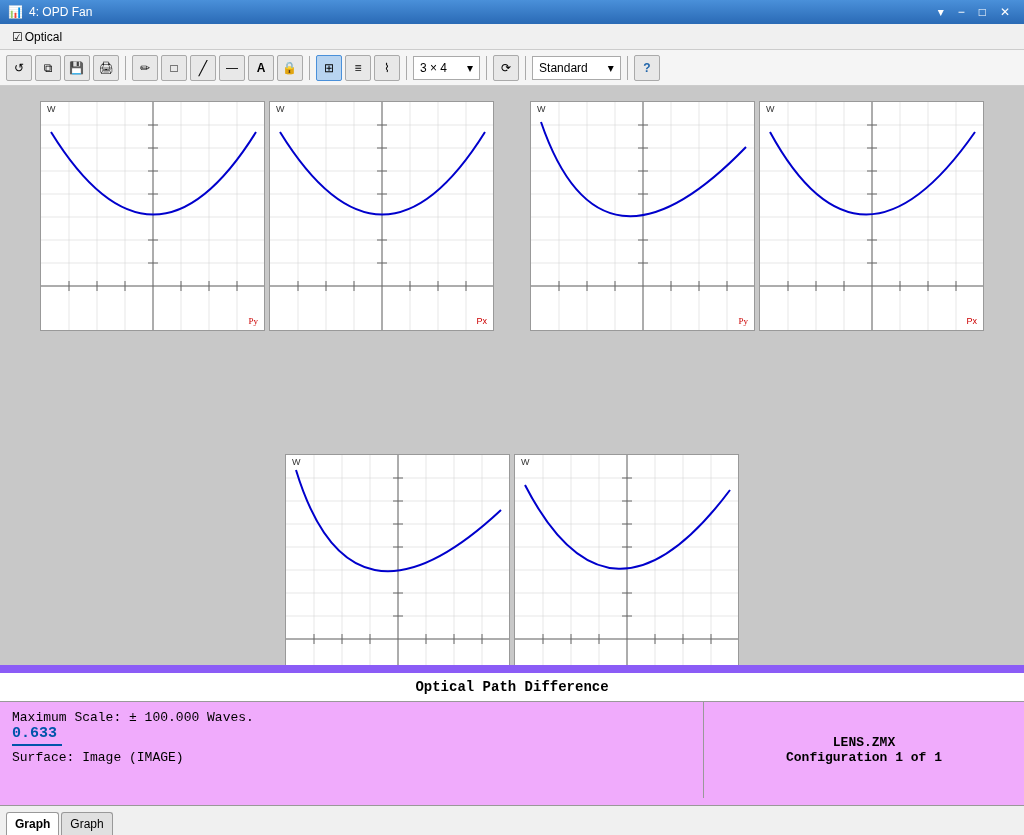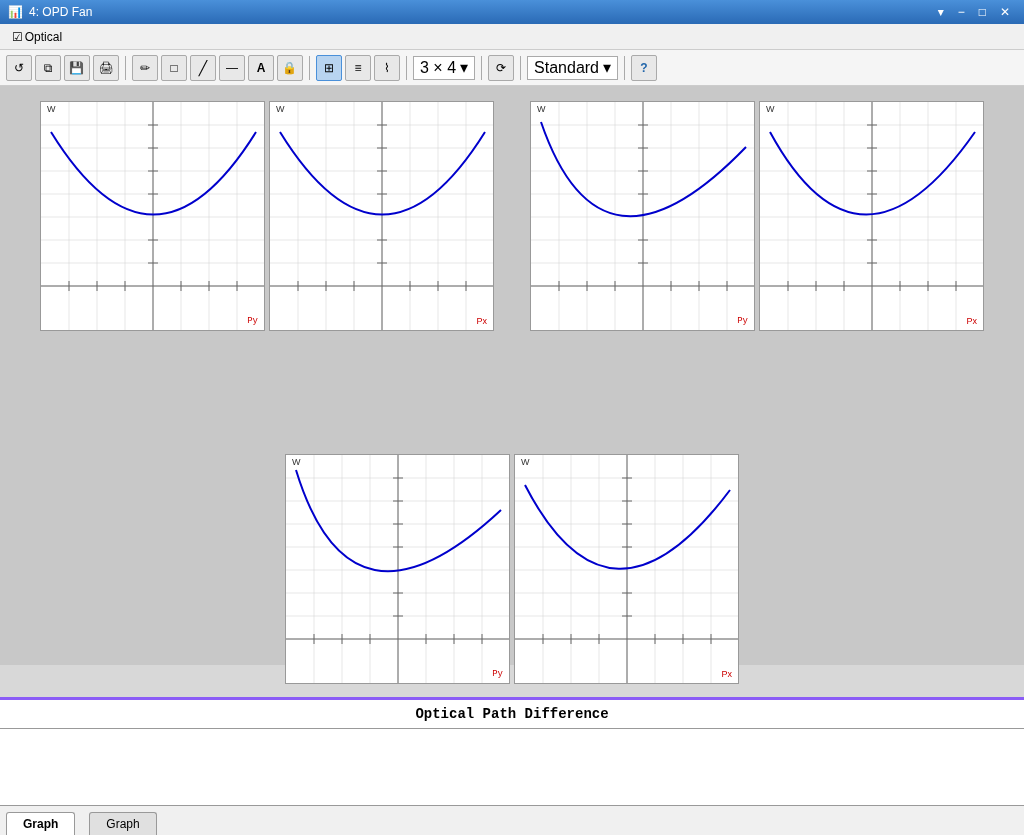--- a/index.html
+++ b/index.html
@@ -59,25 +59,25 @@
       font-size: 12px;
       border-radius: 2px;
     }
     .toolbar-btn.active { background: #b8d4f0; border-color: #4a90d9; }
     .toolbar-separator { width: 1px; height: 24px; background: #aaa; margin: 0 3px; }
     .toolbar-dropdown {
       height: 24px;
       background: #fff;
       border: 1px solid #aaa;
       padding: 0 6px;
-      font-size: 16px;
+      font-size: 12px;
       cursor: pointer;
       display: flex;
       align-items: center;
-      gap: 4px;
+      gap: 20px;
     }
     
     
     .main-content {
       background: #d8d8d8;
       width: 1024px;
       height: calc(835px - 24px - 26px - 36px);
       position: relative;
       overflow: hidden;
     }
@@ -92,23 +92,23 @@
       background: #c8c8c8;
       padding: 10px;
     }
     
     
     .info-panel {
       position: absolute;
       bottom: 0;
       left: 0;
       right: 0;
-      height: 138px;
-      background: #ffffff;
-      border-top: 3px solid #8b5cf6;
+      height: 170px;
+      background: #f0abfc;
+      border-top: 8px solid #8b5cf6;
     }
     
     .info-title {
       background: white;
       text-align: center;
       padding: 6px;
       font-family: 'Courier New', monospace;
       font-size: 14px;
       font-weight: bold;
       border-bottom: 1px solid #999;
@@ -152,27 +152,27 @@
       right: 0;
       height: 30px;
       background: #f0f0f0;
       display: flex;
       align-items: flex-end;
       padding: 0 6px;
       border-top: 1px solid #999;
     }
     
     .tab {
-      padding: 4px 16px;
+      padding: 4px 8px;
       background: #e0e0e0;
       border: 1px solid #999;
       border-bottom: none;
       cursor: pointer;
       font-size: 12px;
-      margin-right: 14px;
+      margin-right: 2px;
       border-radius: 3px 3px 0 0;
     }
     .tab.active { background: white; font-weight: bold; }
     
     
     .charts-container {
       width: 100%;
       height: 100%;
       position: relative;
     }
@@ -200,21 +200,21 @@
       position: relative;
       overflow: hidden;
     }
     
     .axis-label-py {
       position: absolute;
       bottom: 4px;
       right: 6px;
       font-size: 9px;
       color: #cc0000;
-      font-family: Liberation Mono, monospace;
+      font-family: Liberation Serif, serif;
     }
     
     .axis-label-px {
       position: absolute;
       bottom: 4px;
       right: 6px;
       font-size: 9px;
       color: #cc0000;
       font-family: Arial;
     }
@@ -609,20 +609,32 @@
             <div class="axis-label-px">Px</div>
           </div>
         </div>
       </div>
 
     </div>
   </div>
 
   <div class="info-panel">
     <div class="info-title">Optical Path Difference</div>
+    <div class="info-body">
+      <div class="info-left">
+        <div class="scale-text">Maximum Scale: ± 100.000 Waves.</div>
+        <div class="value-text">0.633</div>
+        <div class="underline"></div>
+        <div class="surface-text">Surface: Image (IMAGE)</div>
+      </div>
+      <div class="info-right">
+        <div>LENS.ZMX</div>
+        <div>Configuration 1 of 1</div>
+      </div>
+    </div>
     <div class="tab-bar">
       <div class="tab active">
         <span>Graph</span>
       </div>
       <div class="tab">
         <span>Graph</span>
       </div>
     </div>
   </div>
 

